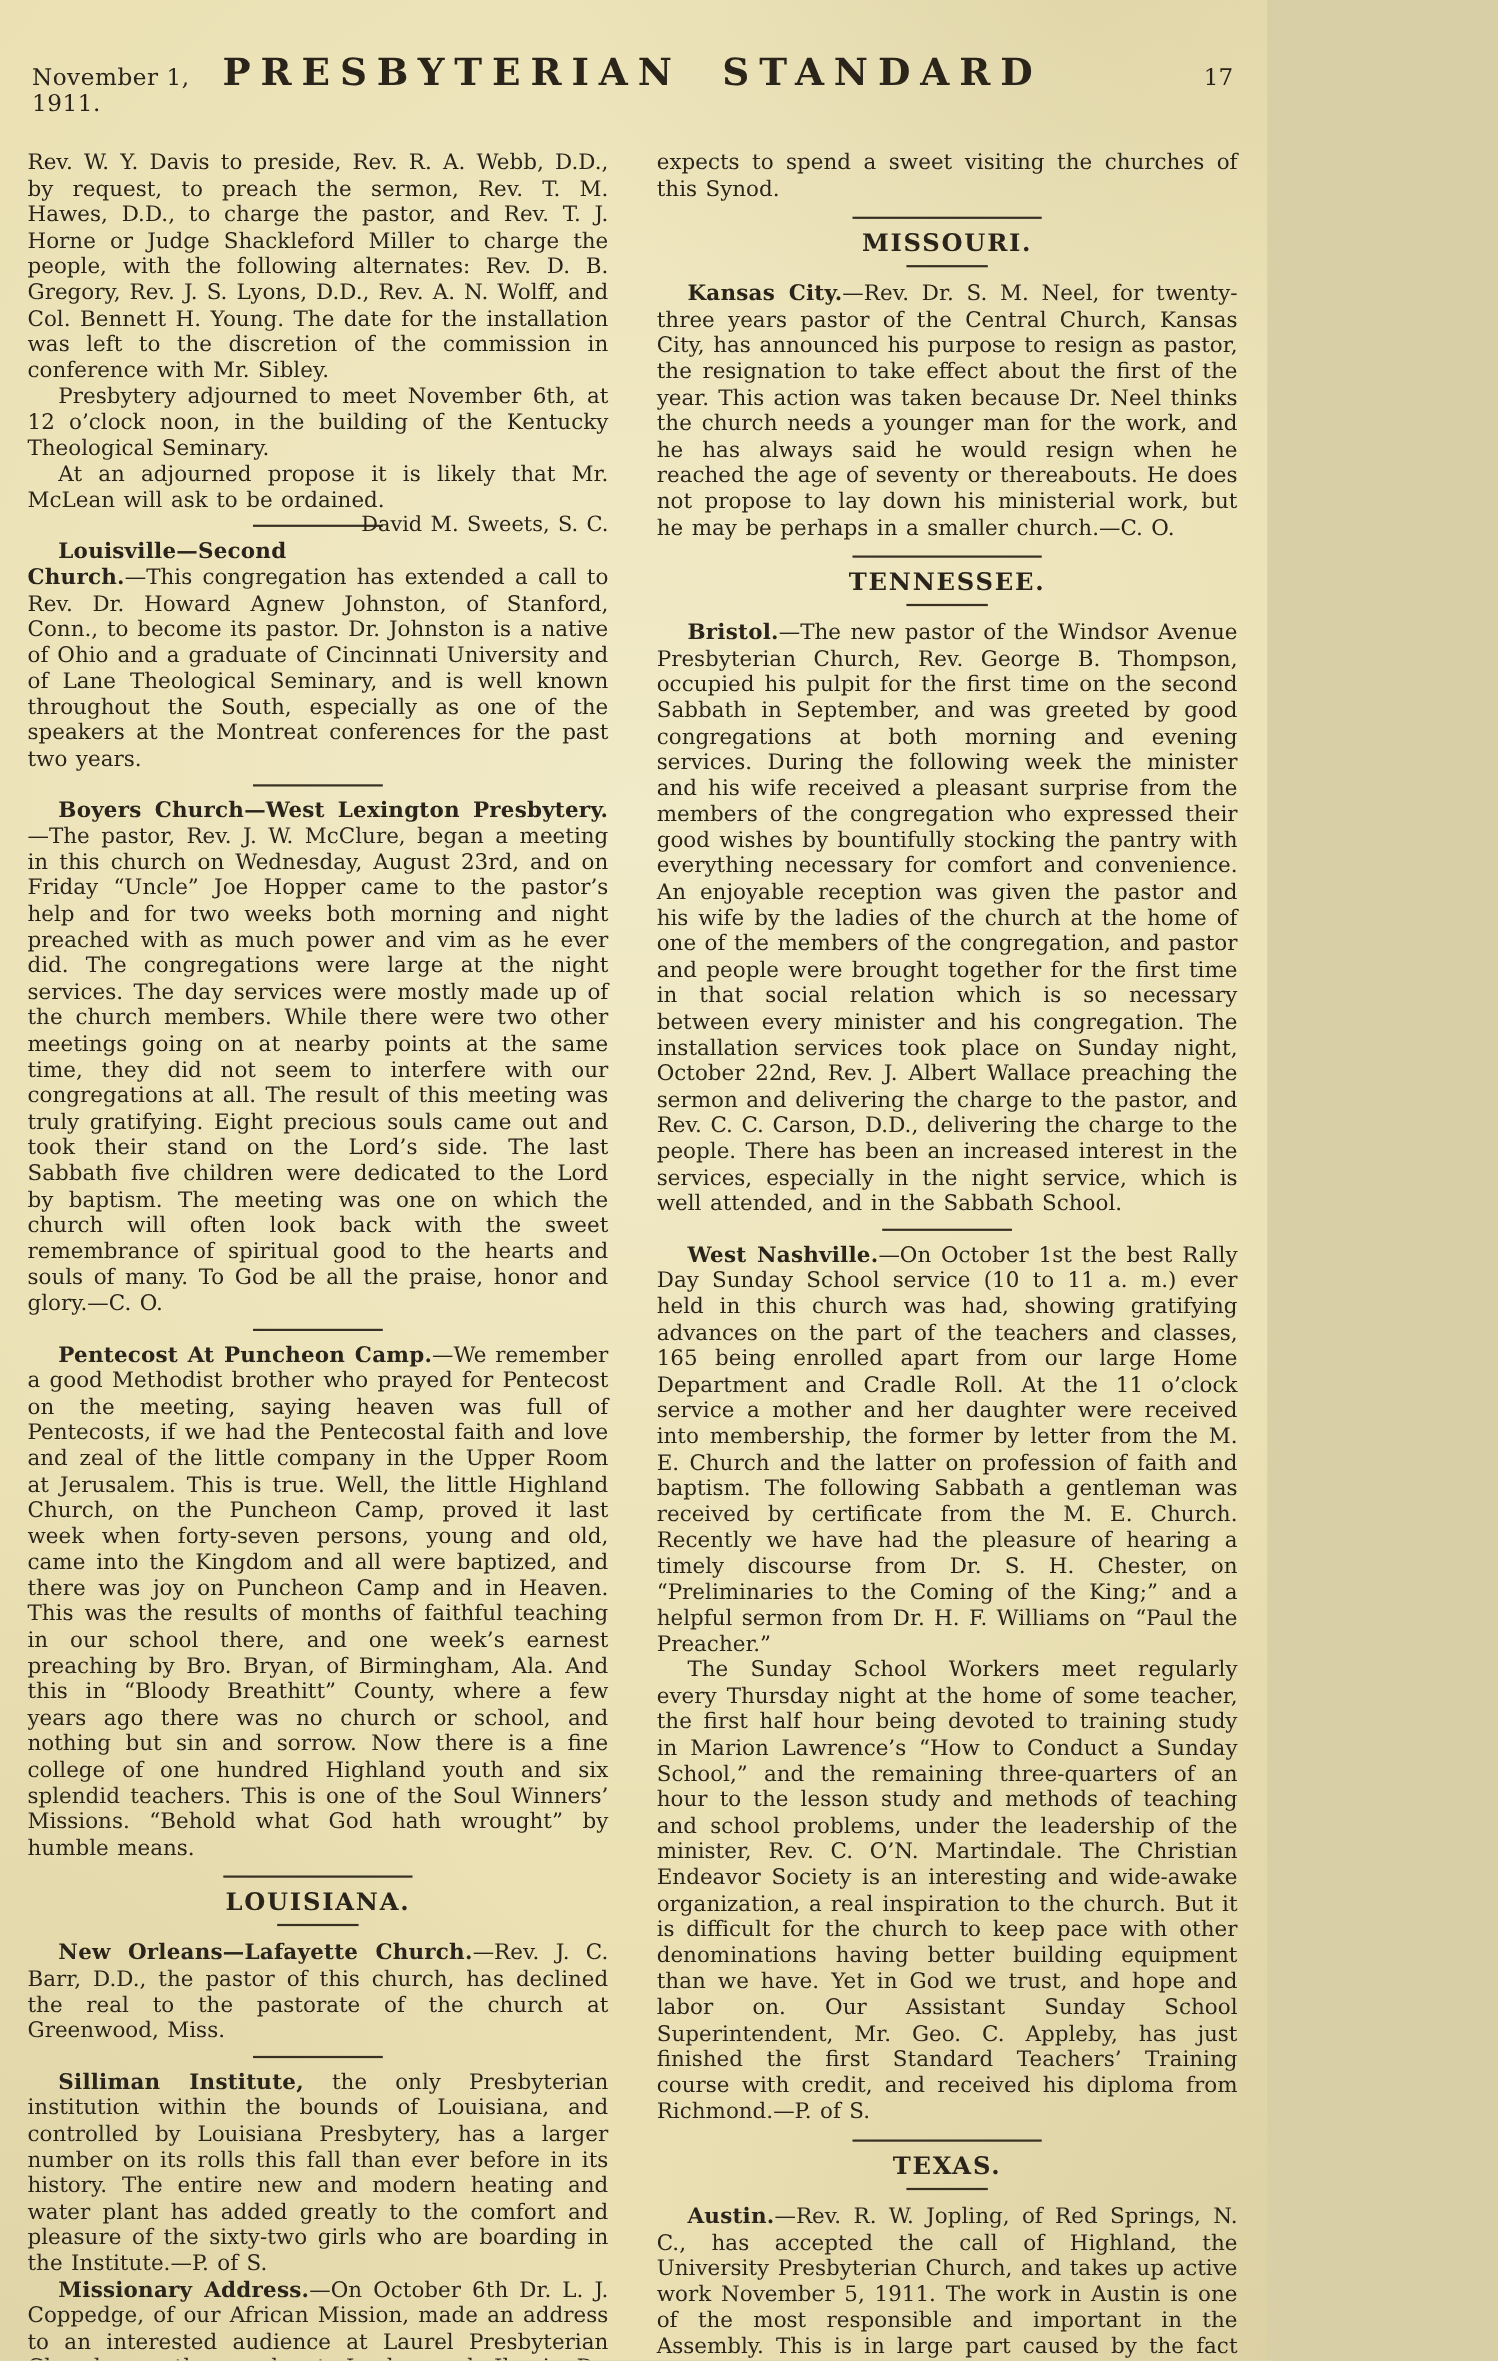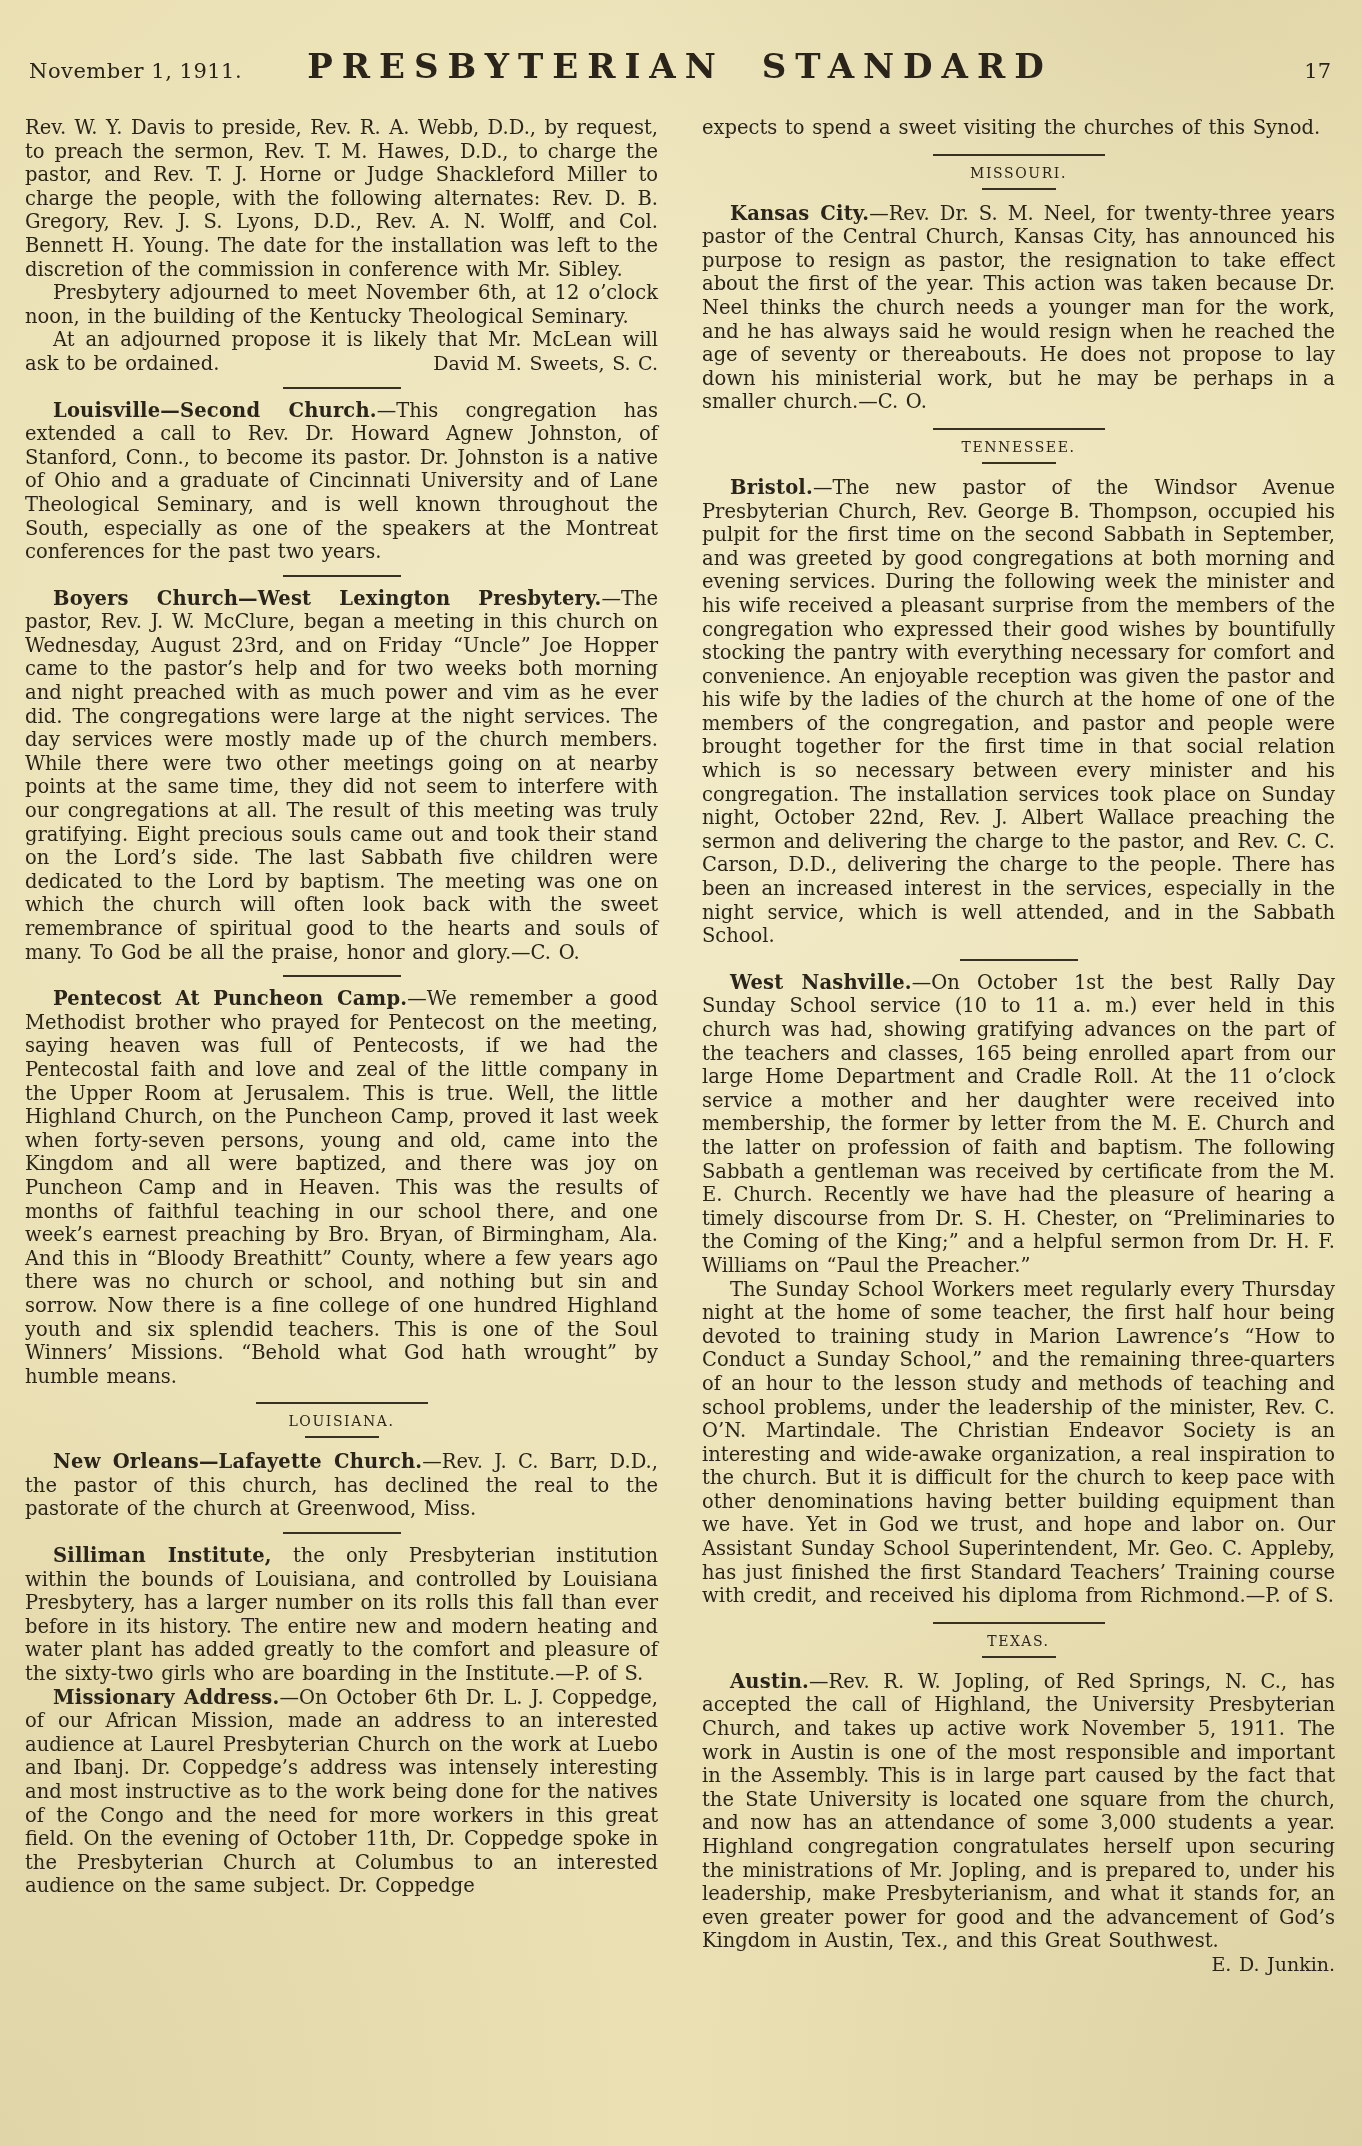--- a/index.html
+++ b/index.html
@@ -3,21 +3,21 @@
 <meta charset="utf-8">
 <style>
   html, body { margin: 0; padding: 0; }
   body {
     font-family: "DejaVu Serif", "Liberation Serif", serif;
     color: #2a241a;
     background: #d8cfa6;
   }
   .page {
     position: relative;
-    width: 1362px;
+    width: 1152px;
     height: 2146px;
     box-sizing: border-box;
     padding: 46px 27px 0 25px;
     overflow: hidden;
     background-color: #eae0b3;
     background-image:
       radial-gradient(130% 90% at 50% 35%, rgba(255,252,235,0.38) 0%, rgba(255,252,235,0) 55%),
       radial-gradient(120% 100% at 100% 100%, rgba(120,100,50,0.12), rgba(0,0,0,0) 42%),
       radial-gradient(120% 100% at 0% 100%, rgba(120,100,50,0.09), rgba(0,0,0,0) 40%),
       radial-gradient(80% 40% at 85% 0%, rgba(130,110,60,0.10), rgba(0,0,0,0) 50%);
@@ -48,22 +48,22 @@
   .noindent { text-indent: 0; }
   .lead { font-weight: 700; letter-spacing: 0.2px; }
   .sig { float: right; font-size: 19px; }
 
   .rule { height: 2px; background: #373023; }
   .rule-entry { width: 118px; margin: 11px auto 10px auto; }
   .rule-above { width: 172px; margin: 14px auto 0 auto; }
   .rule-below { width: 74px; margin: 7px auto 12px auto; }
   .section-title {
     margin: 9px 0 6px 0;
-    font-size: 14px;
-    font-weight: 400;
+    font-size: 22px;
+    font-weight: 700;
     letter-spacing: 1.6px;
     text-align: center;
   }
 </style>
 </head>
 <body>
 
 <div class="page">
 
   <header class="page-header">

